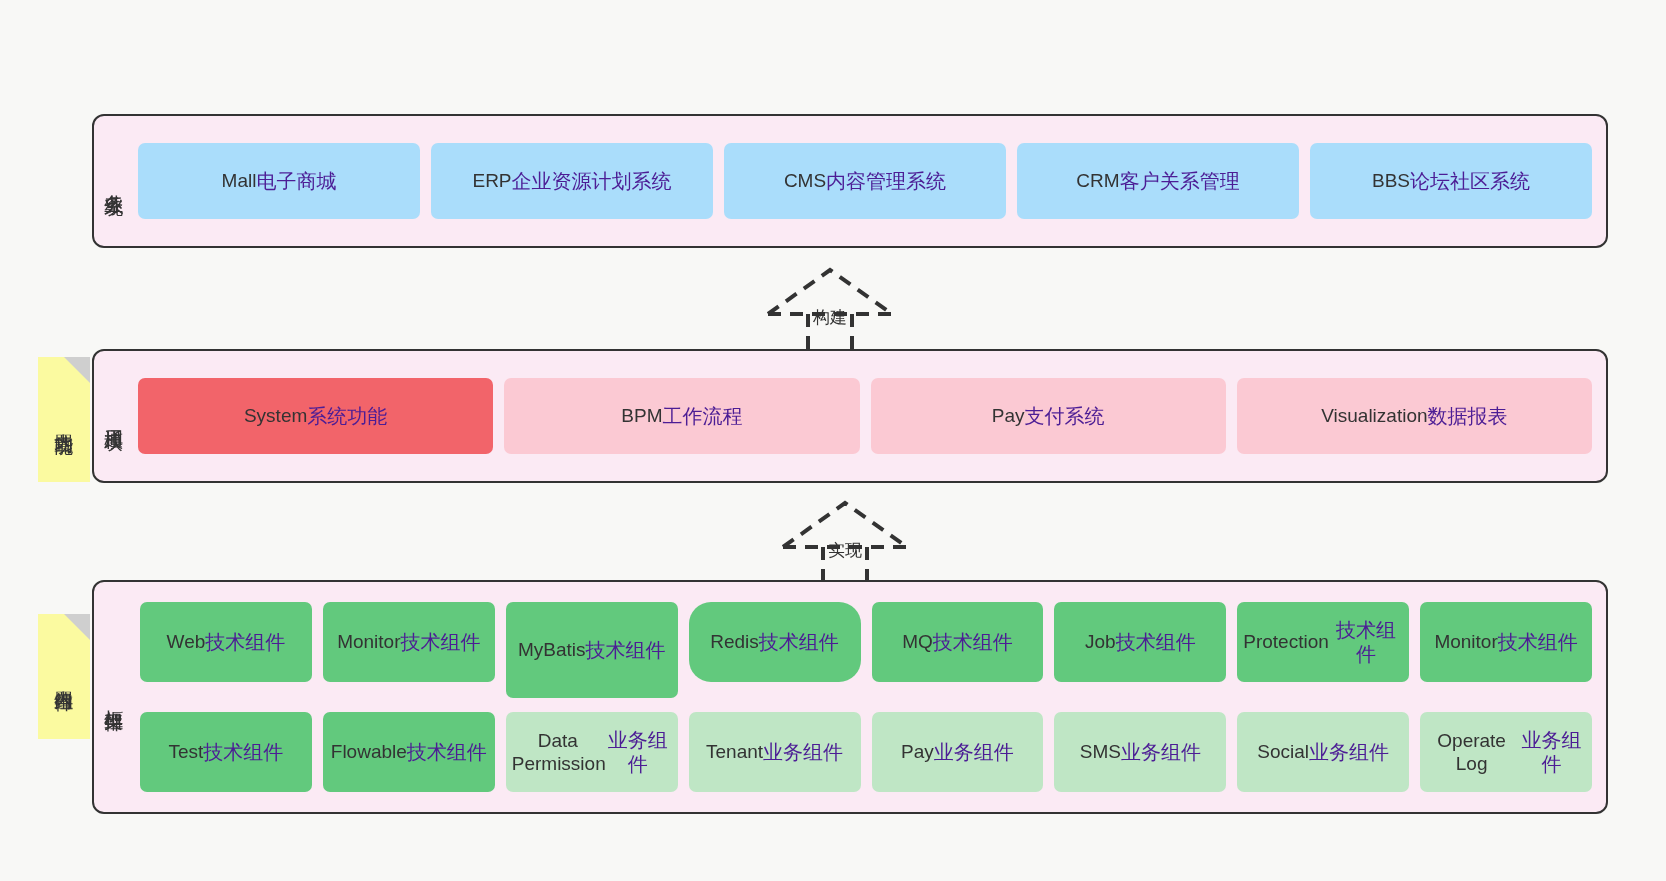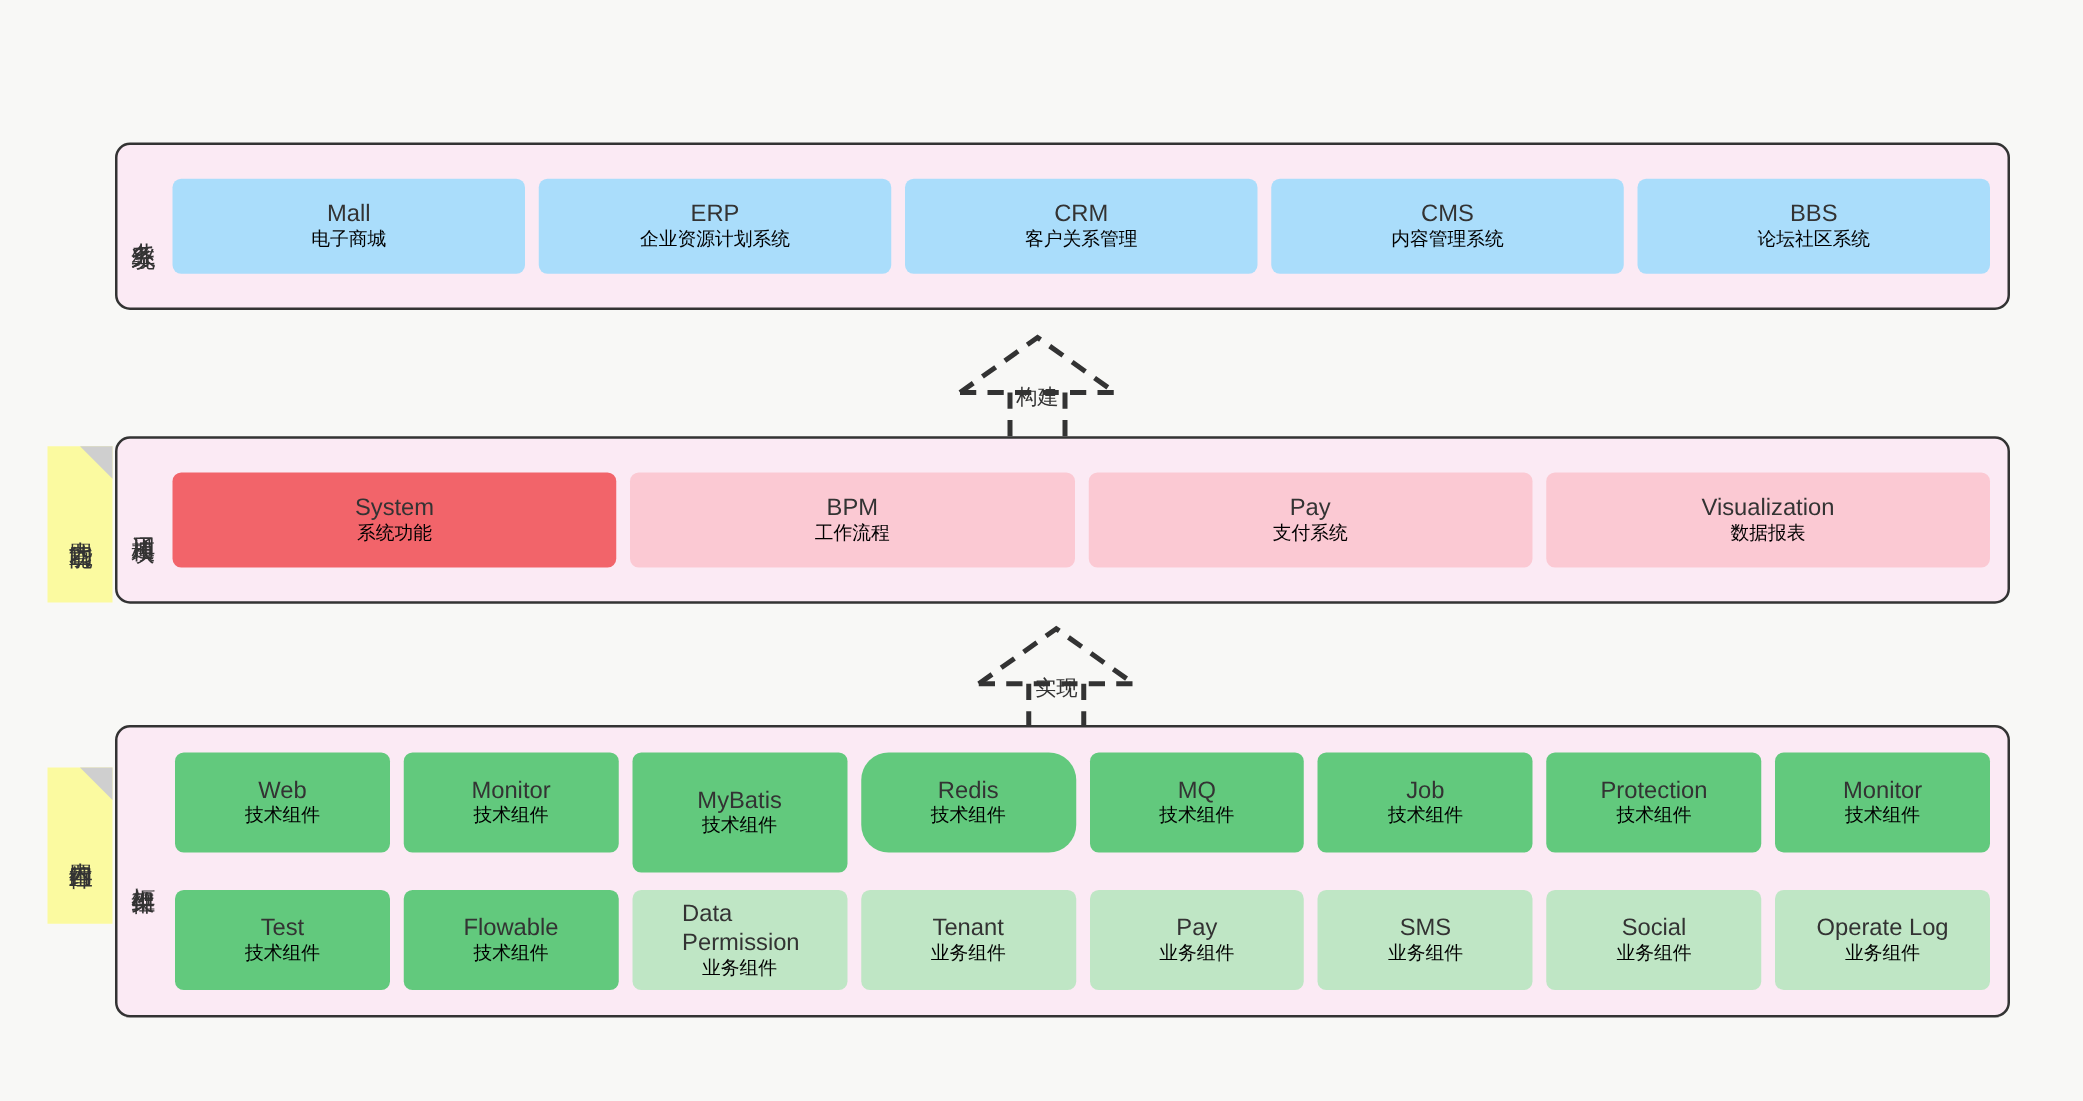--- a/index.html
+++ b/index.html
@@ -68,35 +68,36 @@
     gap: 11px;
     width: 100%;
   }
 
   
   .card {
     flex: 1 1 0;
     min-width: 0;
     border-radius: 7px;
     display: flex;
-    flex-direction: column;
+    flex-direction: row;
     align-items: center;
     justify-content: center;
+    text-align: center;
     line-height: 1.22;
     padding: 4px 6px;
     box-sizing: border-box;
     user-select: none;
   }
   .card .t1 {
     font-size: 19px;
     color: #333333;
   }
   .card .t2 {
-    font-size: 15px;
-    color: #000000;
+    font-size: 20px;
+    color: #4c1d95;
   }
 
   .c-blue        { background: #aaddfb; }
   .c-red-strong  { background: #f2646a; }
   .c-red-light   { background: #fbc9d3; }
   .c-green-strong{ background: #62c97d; }
   .c-green-light { background: #bfe6c5; }
 
   
   .note {
@@ -152,26 +153,26 @@
 
       <div class="card c-blue" style="height:76px;">
         <span class="t1">Mall</span>
         <span class="t2">电子商城</span>
       </div>
       <div class="card c-blue" style="height:76px;">
         <span class="t1">ERP</span>
         <span class="t2">企业资源计划系统</span>
       </div>
       <div class="card c-blue" style="height:76px;">
+        <span class="t1">CMS</span>
+        <span class="t2">内容管理系统</span>
+      </div>
+      <div class="card c-blue" style="height:76px;">
         <span class="t1">CRM</span>
         <span class="t2">客户关系管理</span>
-      </div>
-      <div class="card c-blue" style="height:76px;">
-        <span class="t1">CMS</span>
-        <span class="t2">内容管理系统</span>
       </div>
       <div class="card c-blue" style="height:76px;">
         <span class="t1">BBS</span>
         <span class="t2">论坛社区系统</span>
       </div>
 
     </div>
   </div>
 
   <div class="arrow" style="left:760px; top:264px; width:140px; height:92px;">

